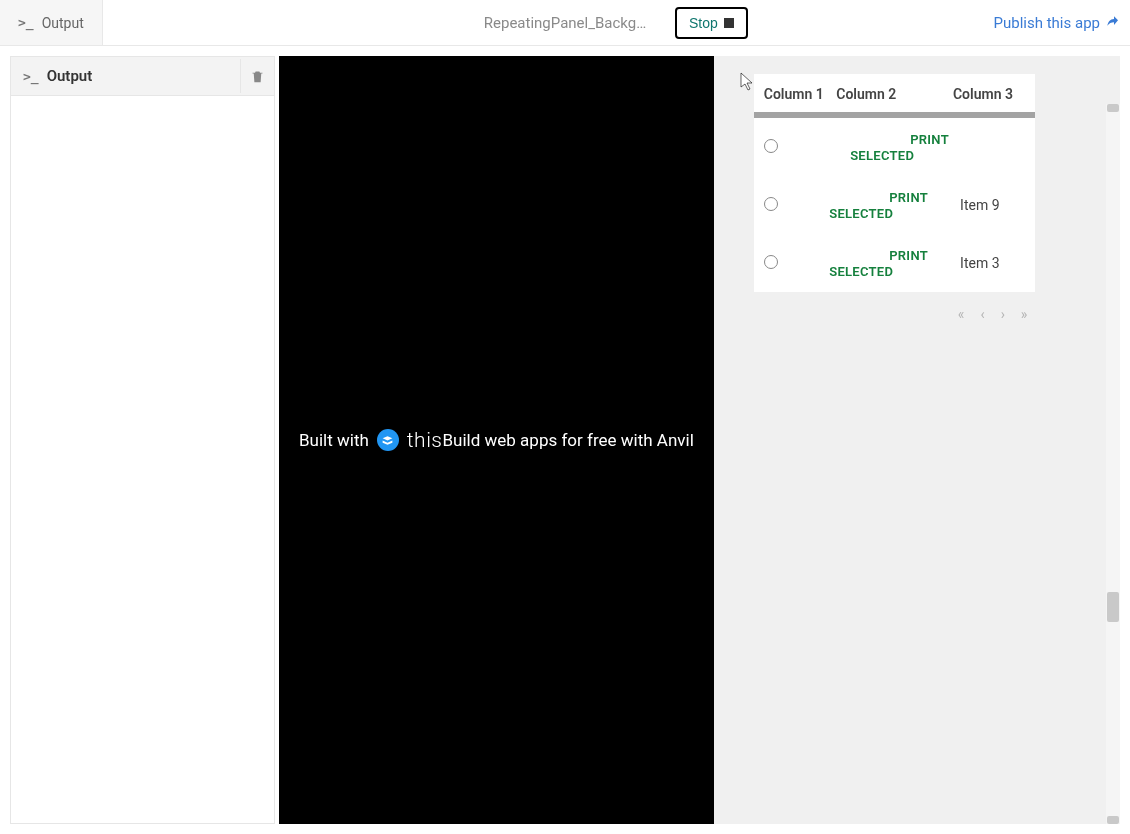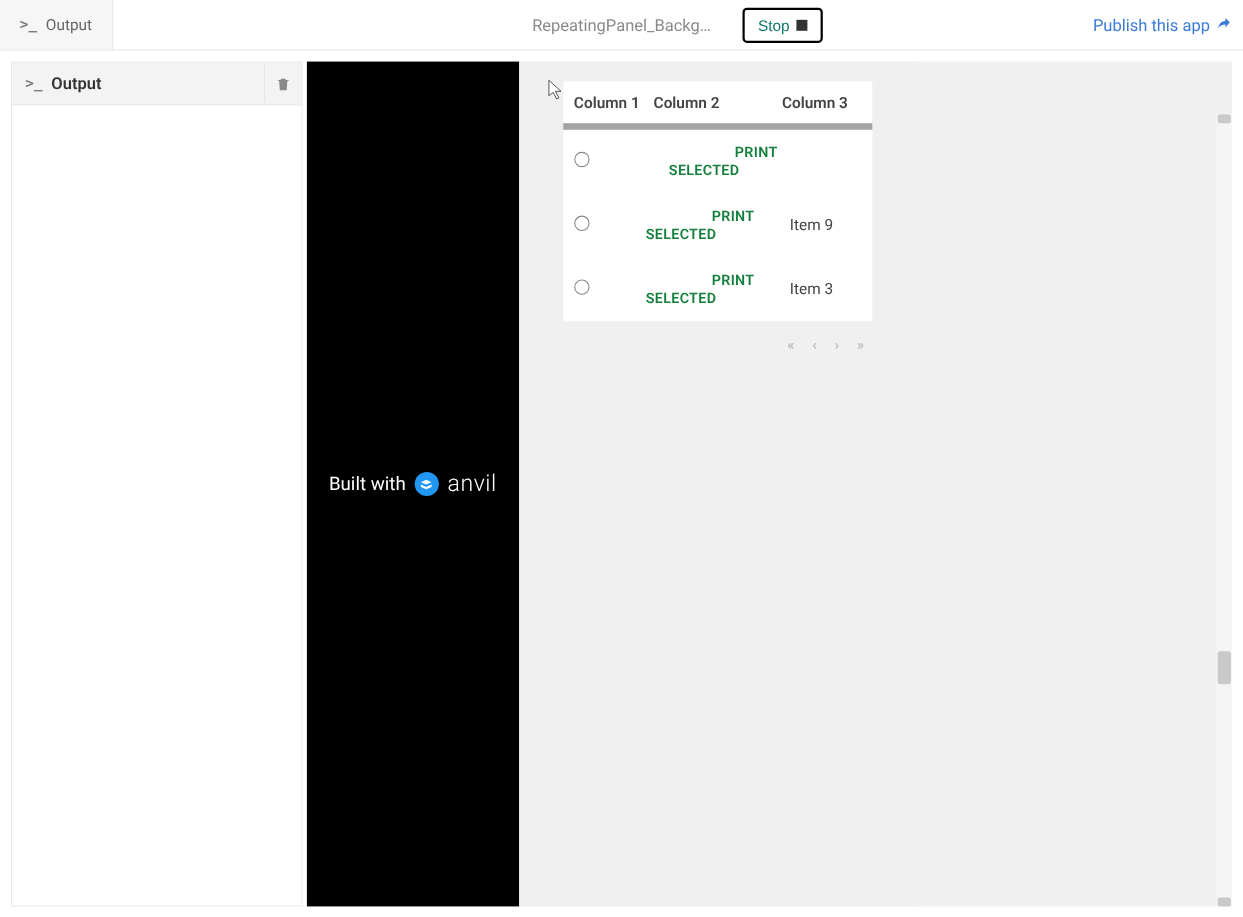--- a/index.html
+++ b/index.html
@@ -291,22 +291,23 @@
 
   <div class="app-preview">
     <div class="anvil-banner">
       <div class="anvil-left">
         <span>Built with</span>
         <span class="anvil-logo">
           <svg width="13" height="13" viewBox="0 0 24 24" fill="#fff">
               <path d="M3 8l9-4 9 4-9 4-9-4zm0 4l9 4 9-4v4l-9 4-9-4v-4z"></path>
             </svg>
         </span>
-        <span class="anvil-text">anvil</span>
+        <span class="anvil-text">this</span>
       </div>
+      <span>Build web apps for free with Anvil</span>
     </div>
 
     <div class="blue-header">
       <svg class="cursor" width="16" height="20" viewBox="0 0 16 20">
         <path d="M1 1 L1 15 L5 12 L8 18 L10 17 L7 11 L12 11 Z" fill="#fff" stroke="#000" stroke-width="0.6"></path>
       </svg>
     </div>
 
     <div class="table-area">
       <div class="data-table">

